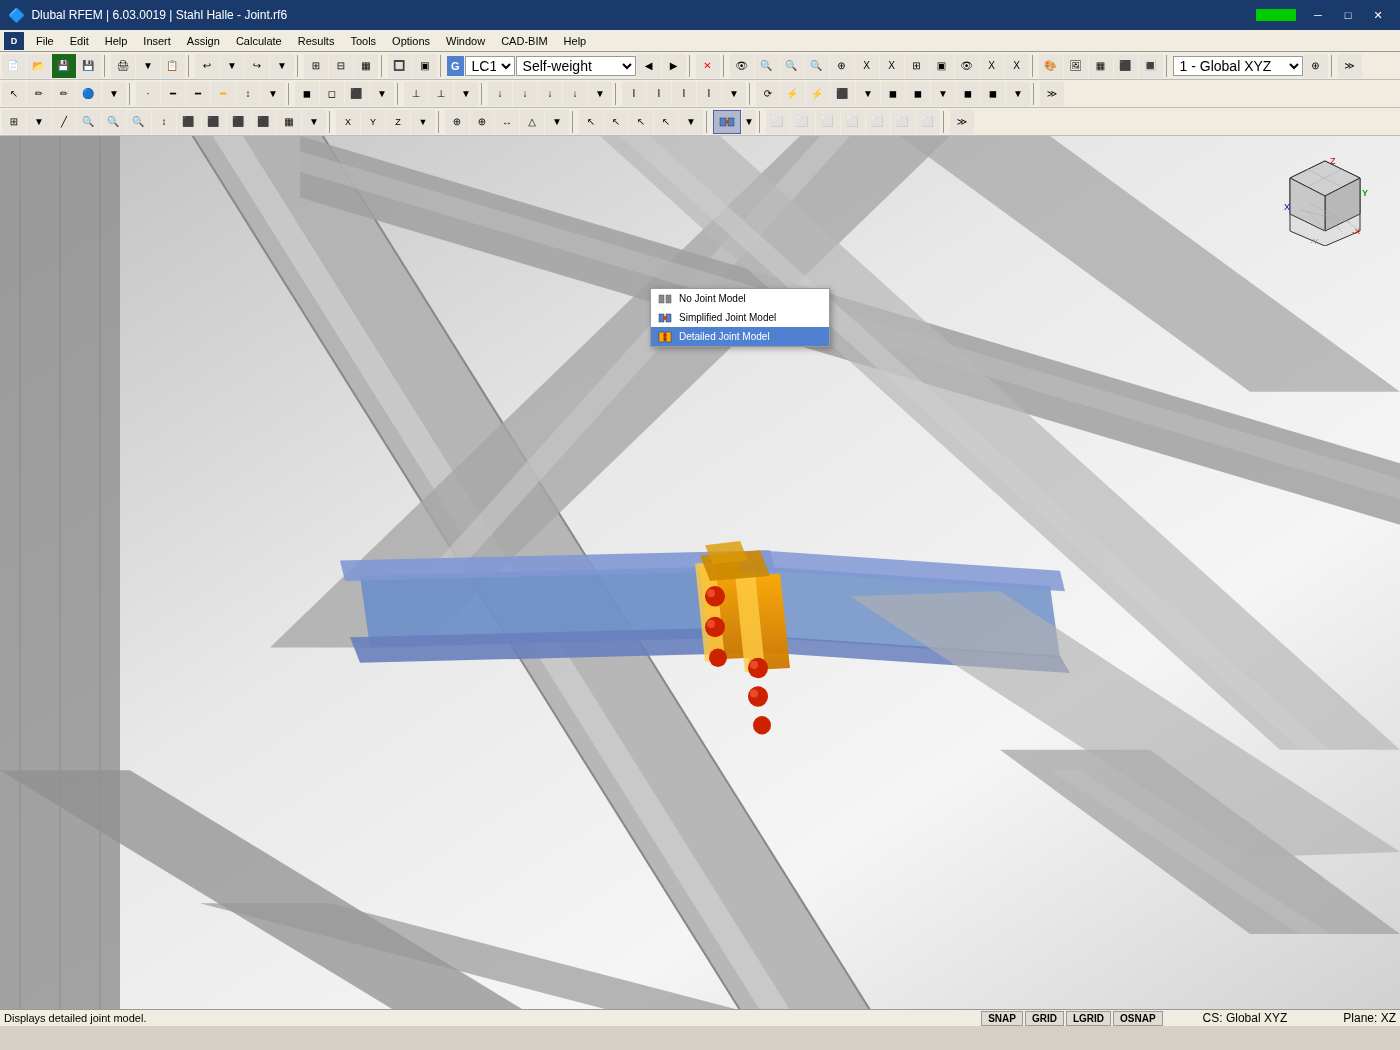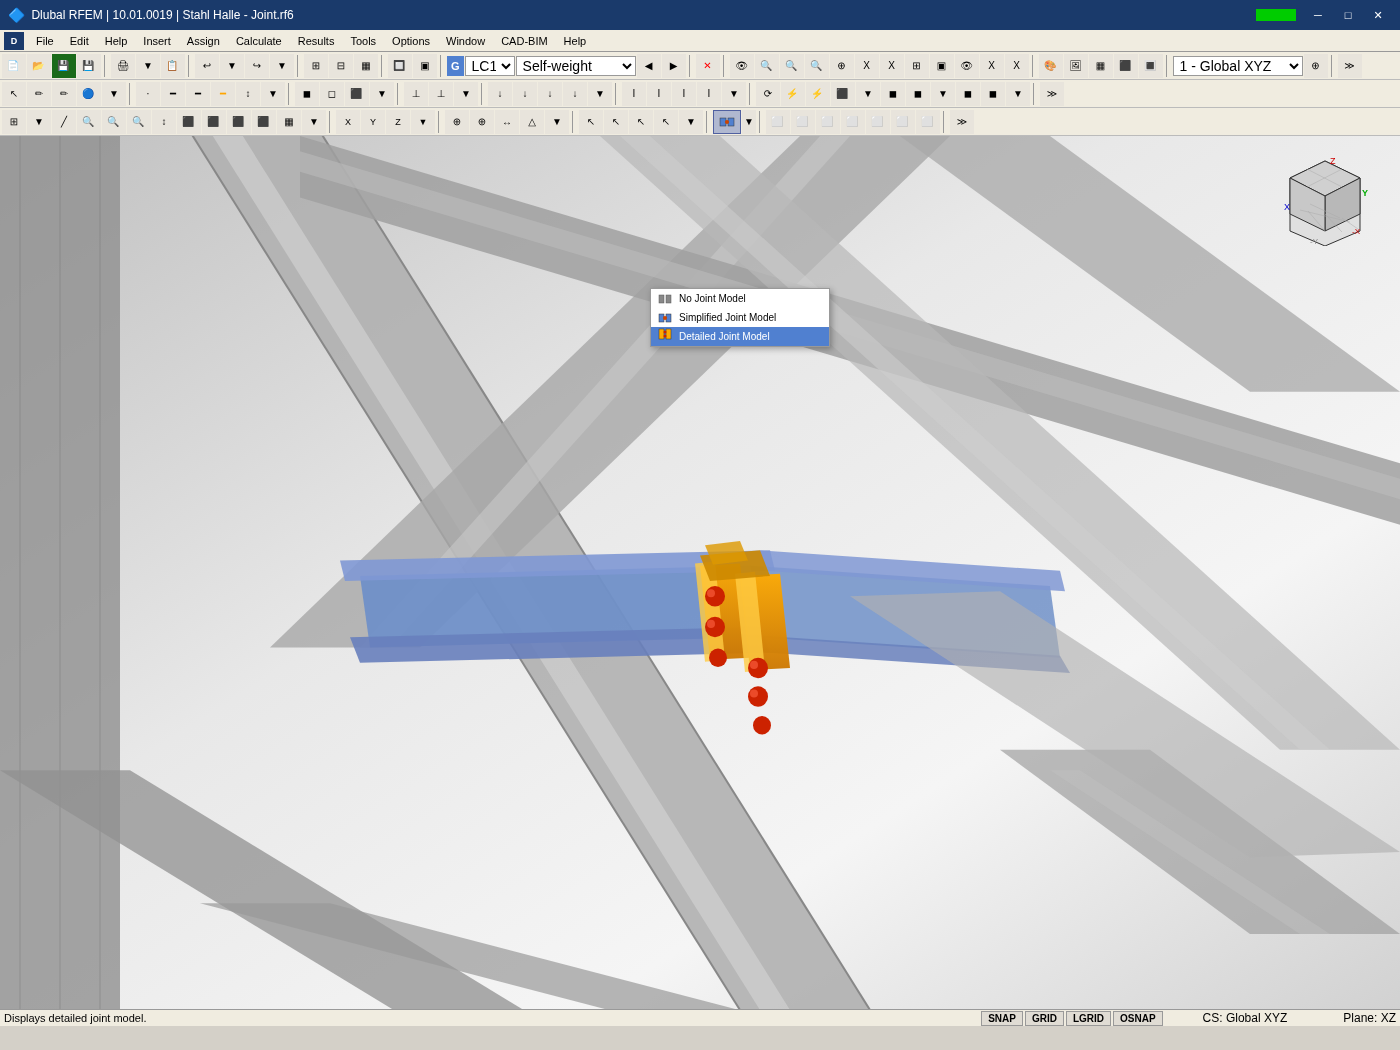--- a/index.html
+++ b/index.html
@@ -117,21 +117,21 @@
     }
     .dropdown-item {
       padding: 4px 12px 4px 28px;
       cursor: pointer;
       display: flex;
       align-items: center;
       font-size: 10px;
       position: relative;
       white-space: nowrap;
     }
-    .dropdown-item.selected { background: #5080d0; color: white; align-items: flex-end; }
+    .dropdown-item.selected { background: #5080d0; color: white; }
     .dropdown-item .item-icon {
       position: absolute;
       left: 6px;
       width: 16px; height: 16px;
       display: flex; align-items: center; justify-content: center;
       font-size: 10px;
     }
 
     
     #compass-cube {
@@ -176,21 +176,21 @@
     .tb-btn.active {
       background: #c0c8e0;
       border: 1px solid #5060a0;
     }
   </style>
 </head>
 <body>
 
 <div id="titlebar">
   <span class="title-icon">🔷</span>
-  <span class="title-text">Dlubal RFEM | 10.01.0019 | Stahl Halle - Joint.rf6</span>
+  <span class="title-text">Dlubal RFEM | 6.03.0019 | Stahl Halle - Joint.rf6</span>
   <div class="green-bar"></div>
   <div class="win-controls">
     <button class="win-btn">─</button>
     <button class="win-btn">□</button>
     <button class="win-btn close">✕</button>
   </div>
 </div>
 
 <div id="menubar">
   <div class="menu-logo">

